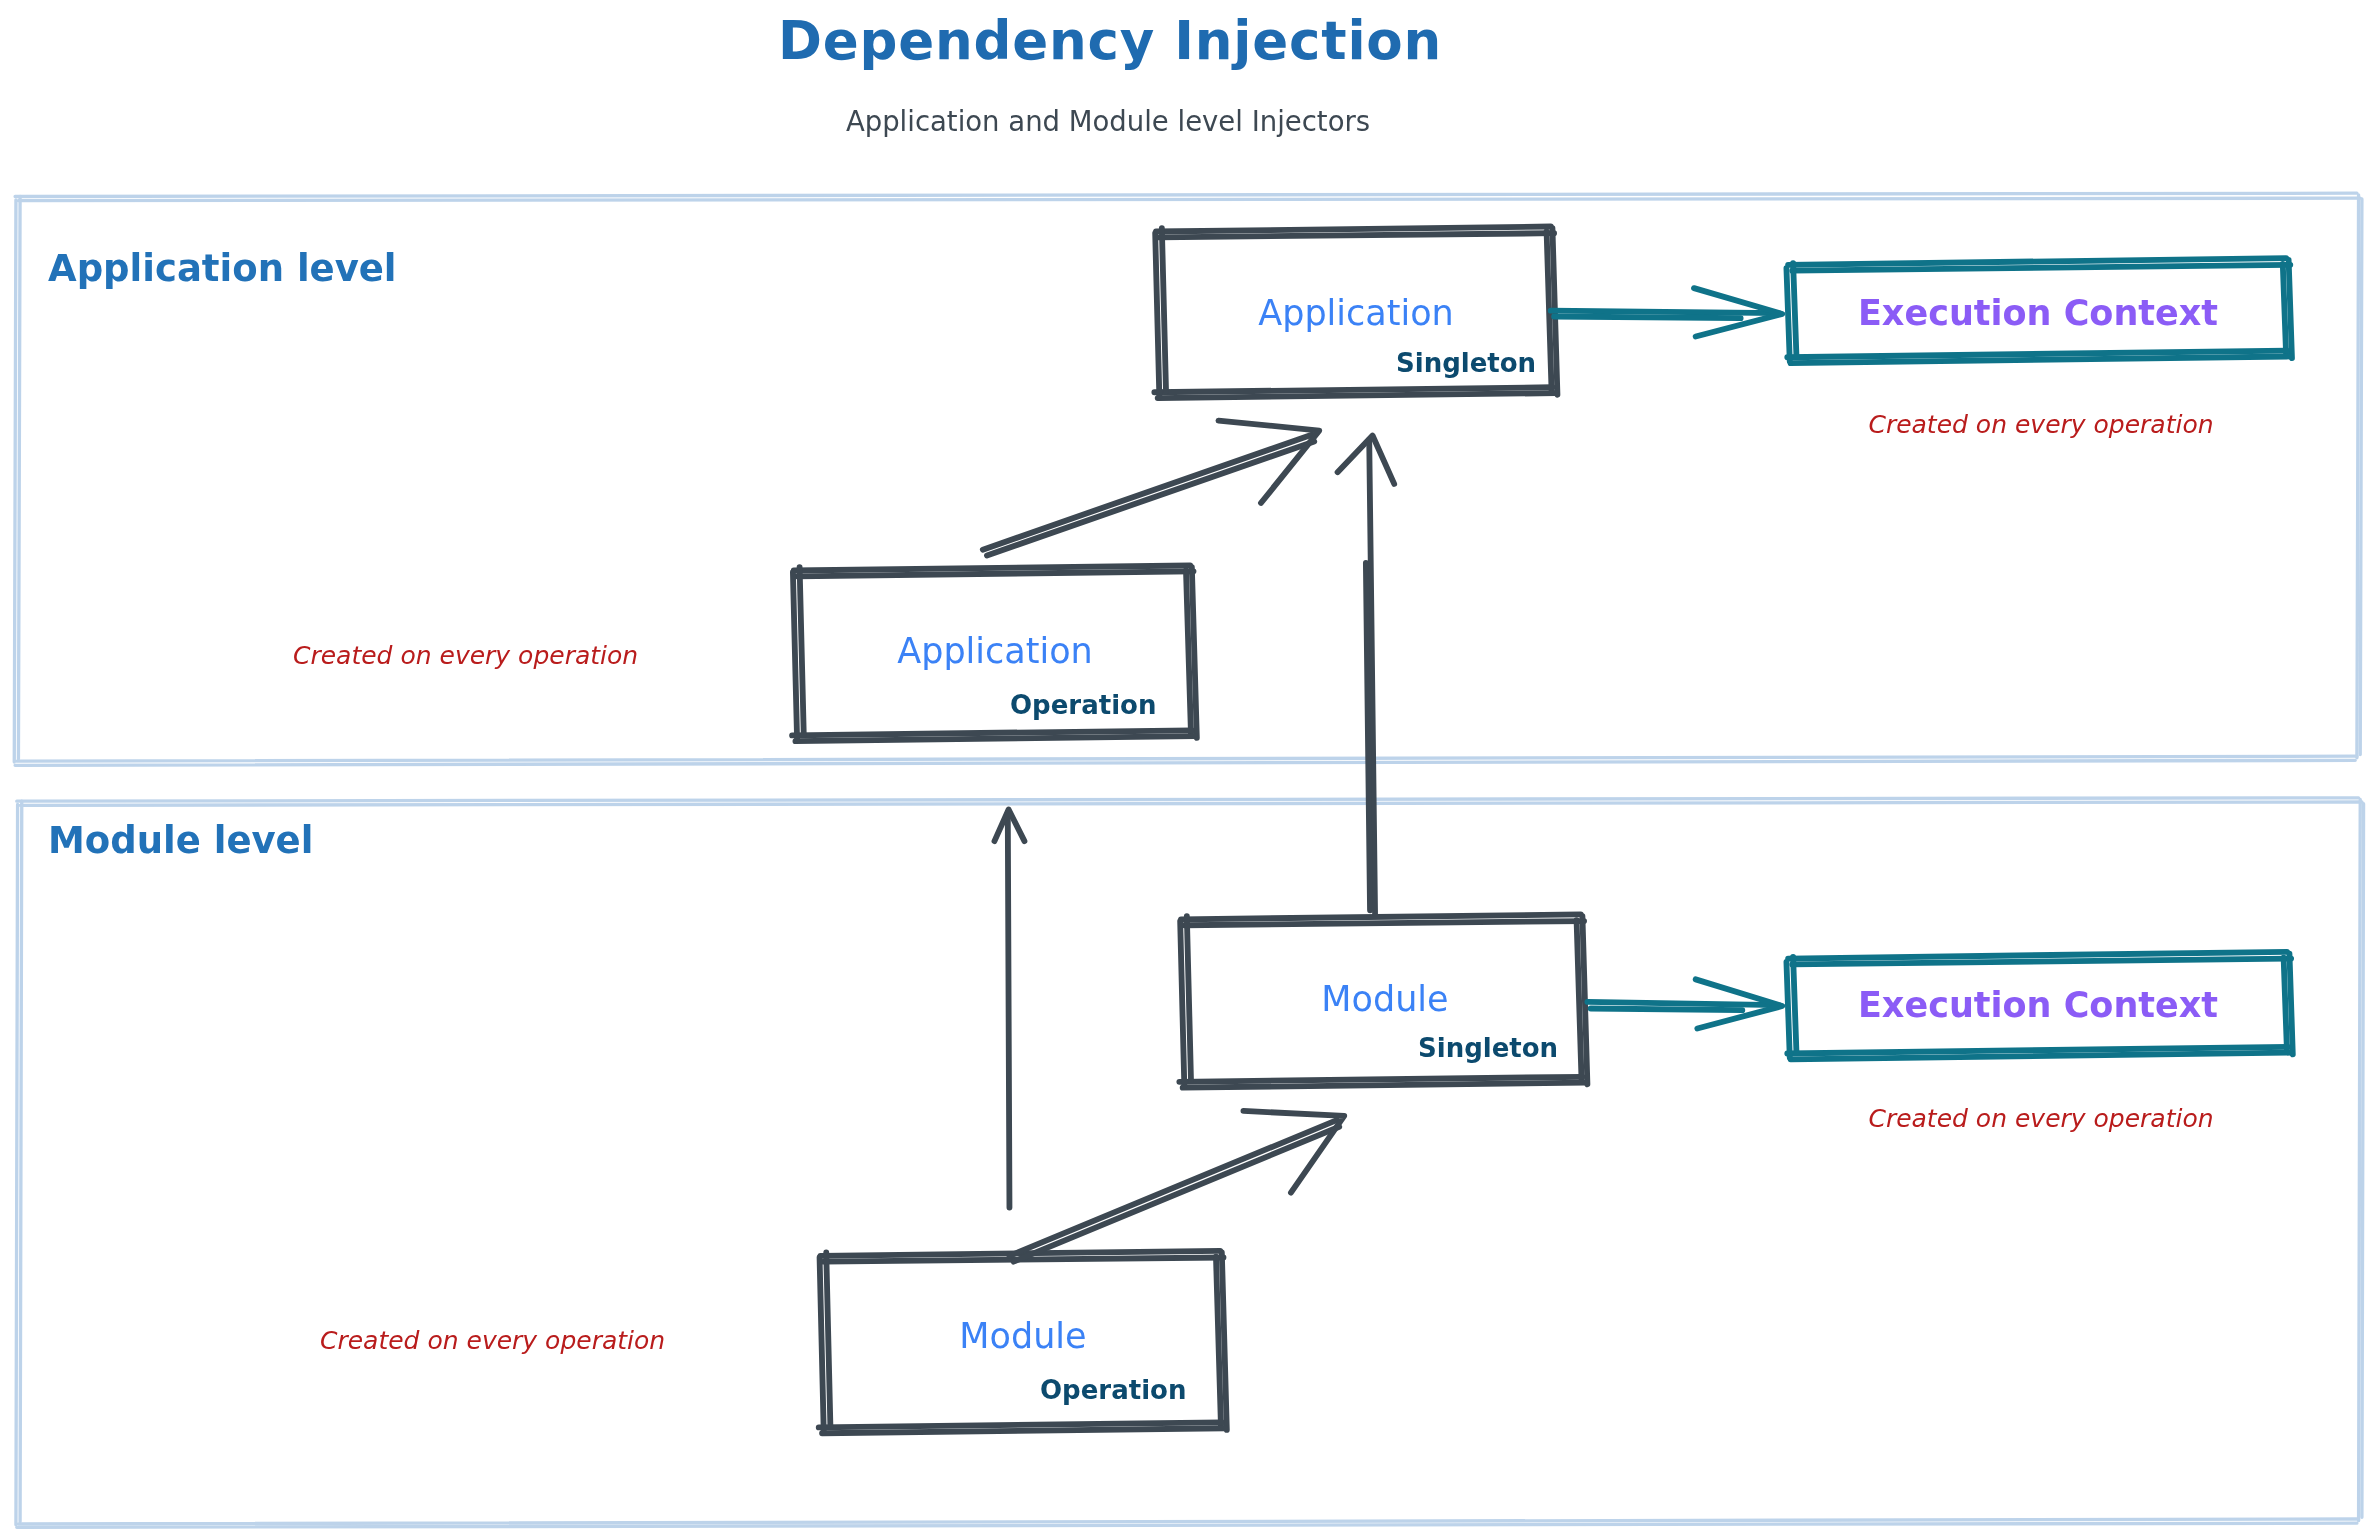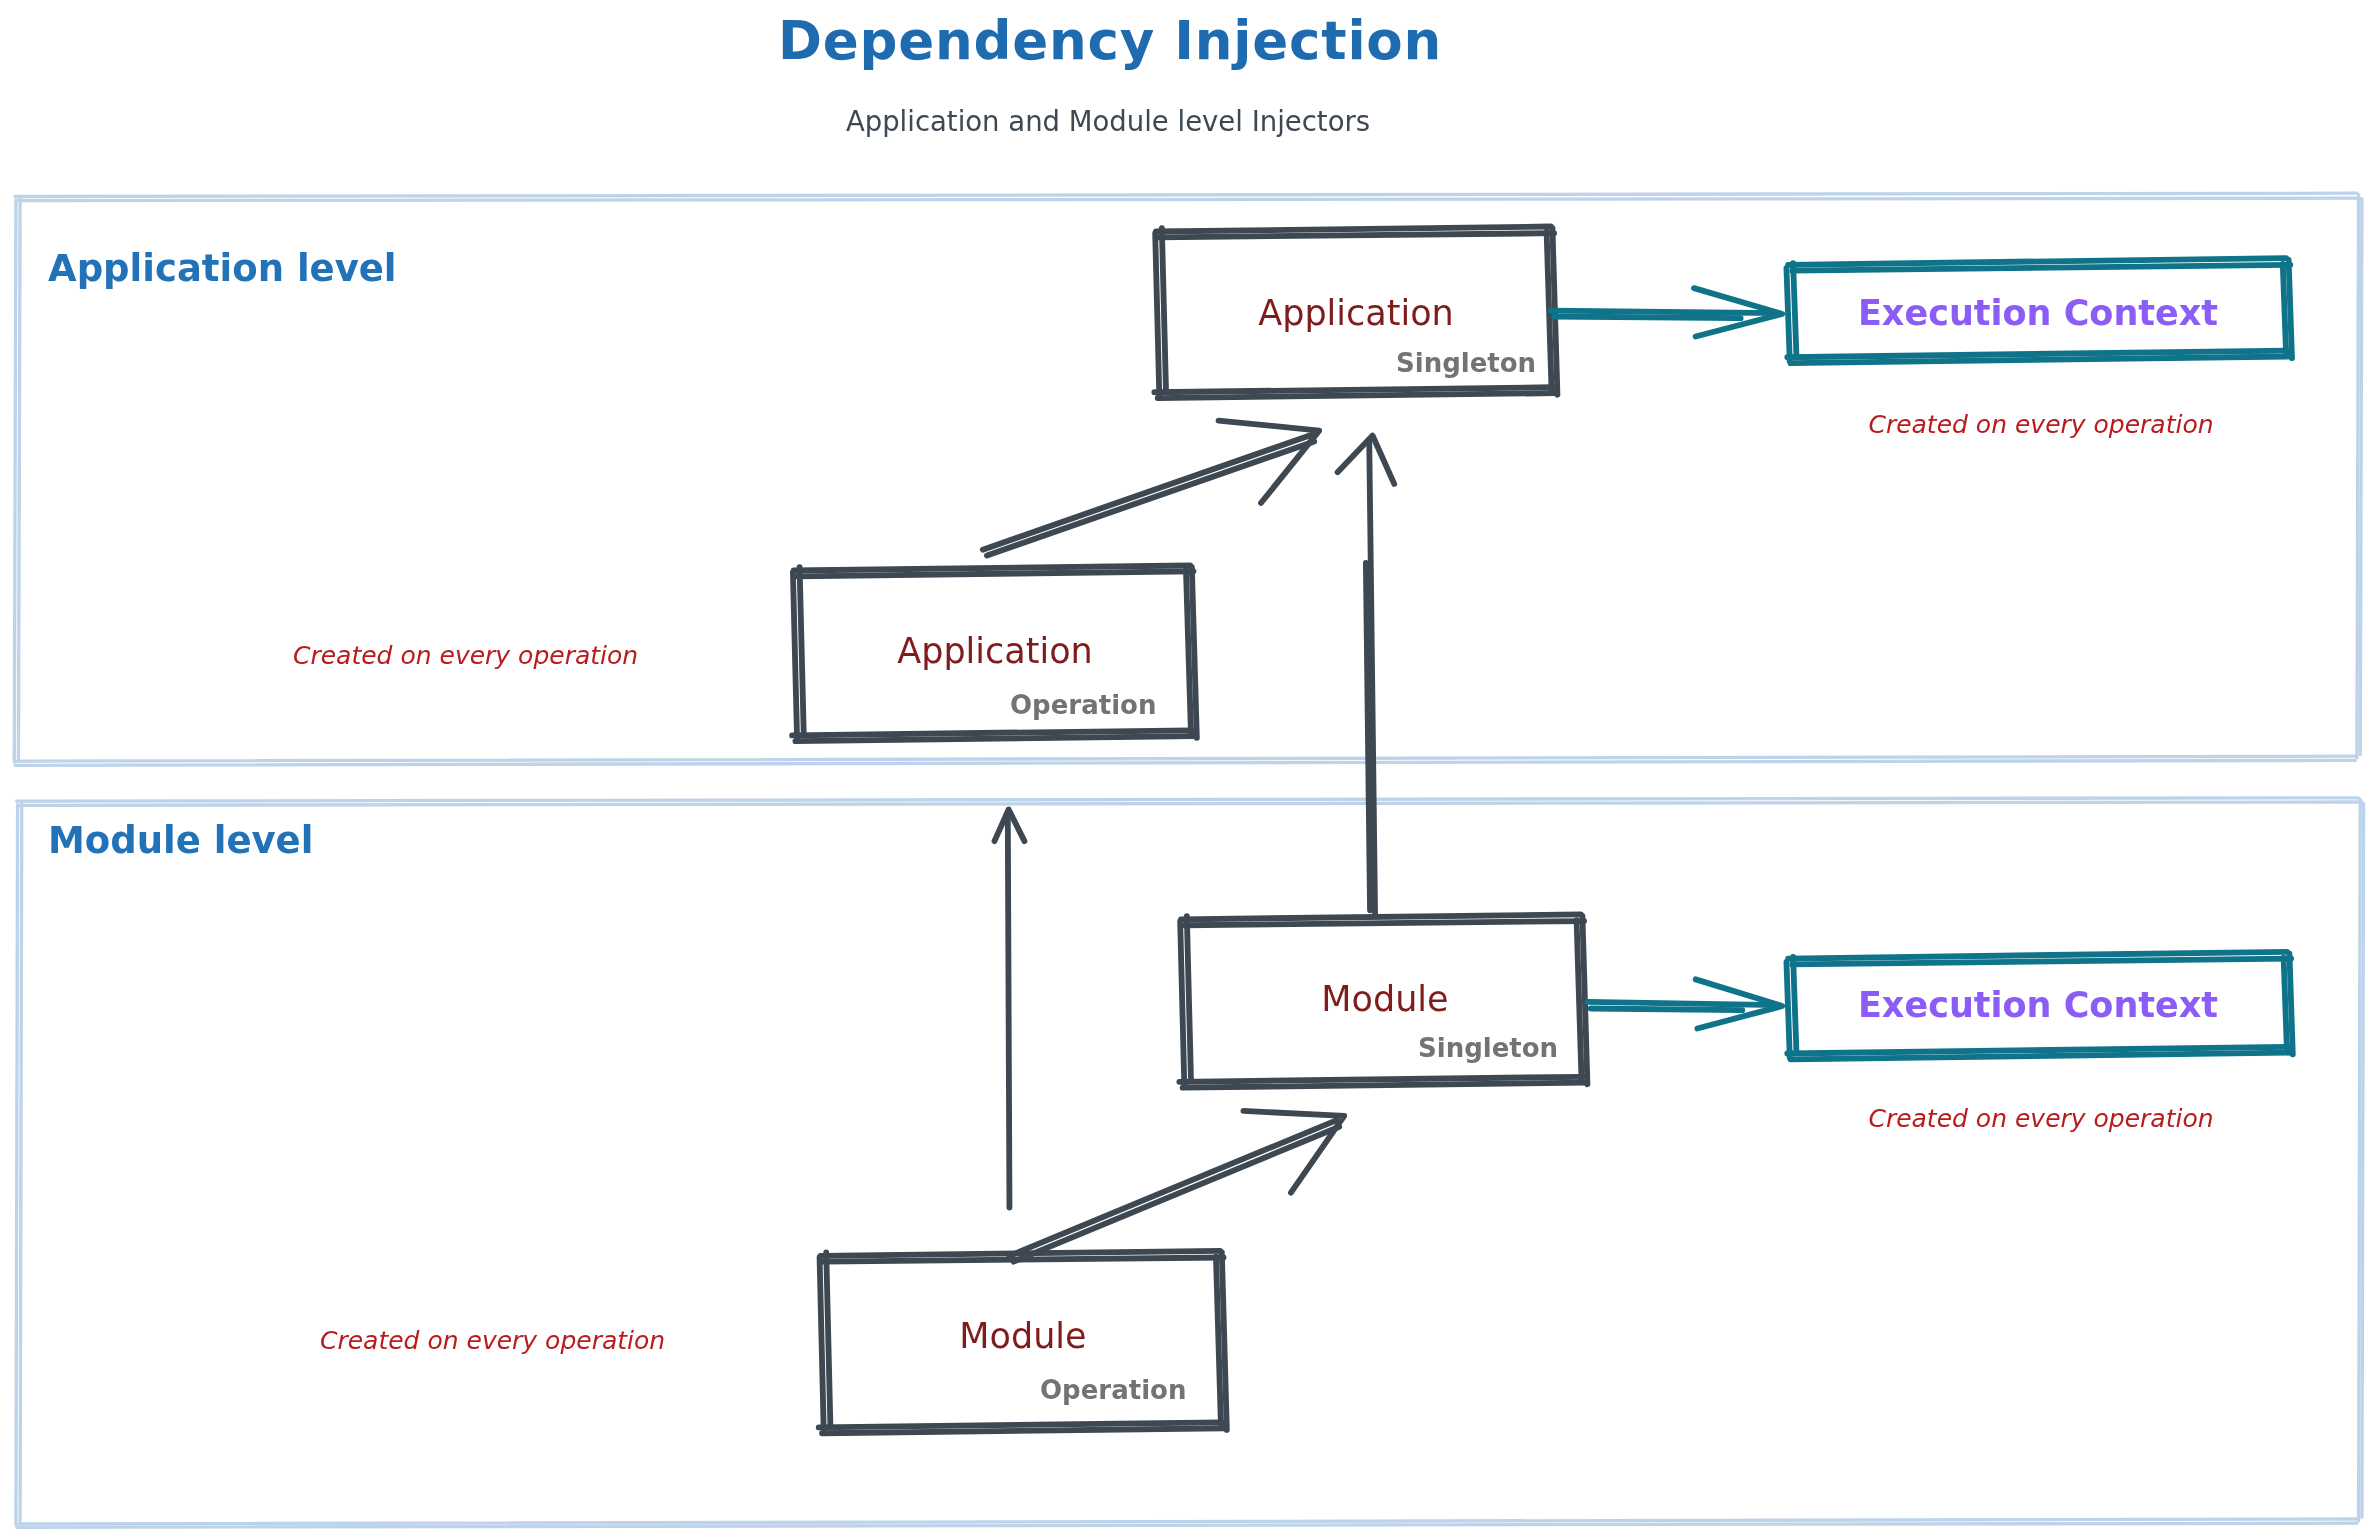--- a/index.html
+++ b/index.html
@@ -6,22 +6,22 @@
   body{width:2377px;height:1534px;position:relative;overflow:hidden;
        font-family:"DejaVu Sans", sans-serif;}
   #stage{position:absolute;left:0;top:0;width:2377px;height:1155px;}
   svg.layer{position:absolute;left:0;top:0;width:2377px;height:1534px;overflow:visible;}
 
   .txt{position:absolute;white-space:nowrap;font-family:"DejaVu Sans", sans-serif;}
 
   .t-title{color:#1F6BB0;font-size:53px;font-weight:600;letter-spacing:0.8px;}
   .t-sub{color:#3D4852;font-size:27.5px;}
   .t-zone{color:#2272B8;font-size:37px;font-weight:600;}
-  .t-boxmain{color:#7f1d1d;font-size:35px;}
-  .t-scope{color:#737373;font-size:26px;font-weight:600;}
+  .t-boxmain{color:#3b82f6;font-size:35px;}
+  .t-scope{color:#0c4a6e;font-size:26px;font-weight:600;}
   .t-ec{color:#8b5cf6;font-size:35px;font-weight:600;}
   .t-note{color:#b91c1c;font-size:25px;font-style:italic;}
 
   .center{transform:translateX(-50%);}
 </style>
 </head>
 <body>
 
 <div id="stage">
 

